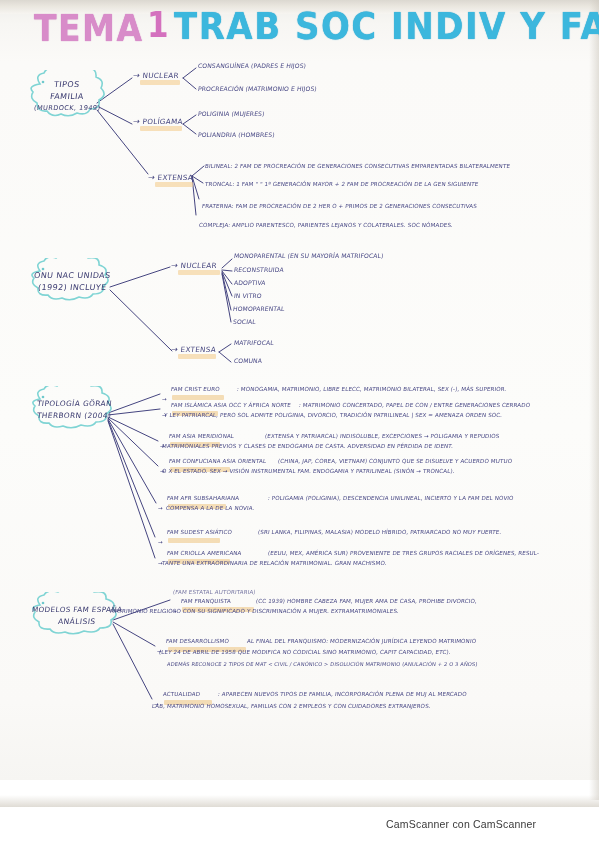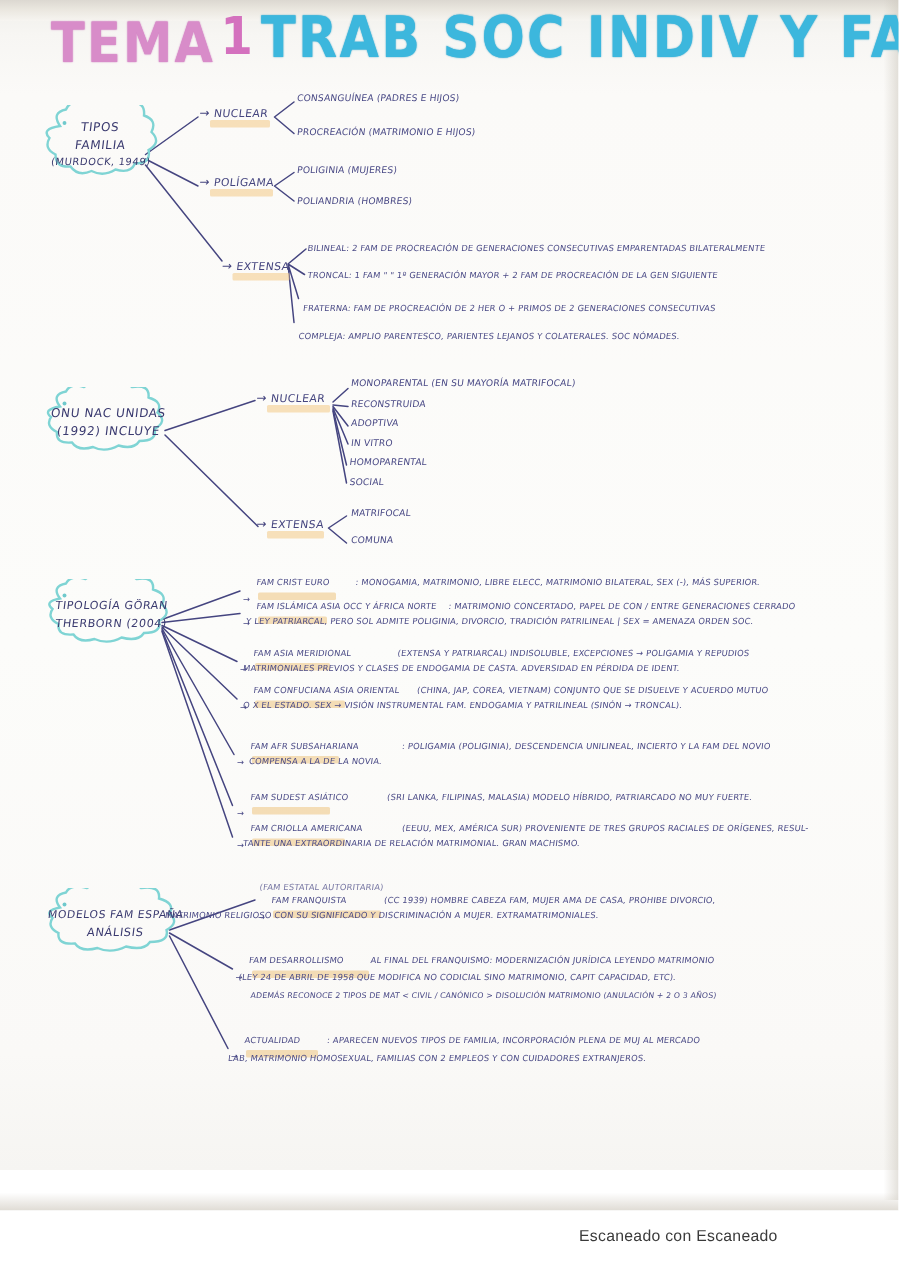--- a/index.html
+++ b/index.html
@@ -310,14 +310,14 @@
   <div class="row" style="left:154px;top:691px;">
     <span class="hw tiny" style="position:relative;left:0;top:0;">→</span>
     <span class="hw tiny" style="left:9px;top:0px;">ACTUALIDAD</span>
     <span class="hw tiny" style="left:64px;top:0px;">: APARECEN NUEVOS TIPOS DE FAMILIA, INCORPORACIÓN PLENA DE MUJ AL MERCADO</span>
     <span class="hw tiny" style="left:-2px;top:12px;">LAB, MATRIMONIO HOMOSEXUAL, FAMILIAS CON 2 EMPLEOS Y CON CUIDADORES EXTRANJEROS.</span>
   </div>
 
 </div>
 
 <div id="footer">
-  <span class="cs">Escaneado con Escaneado</span>
+  <span class="cs">CamScanner con CamScanner</span>
 </div>
 
 </body></html>

